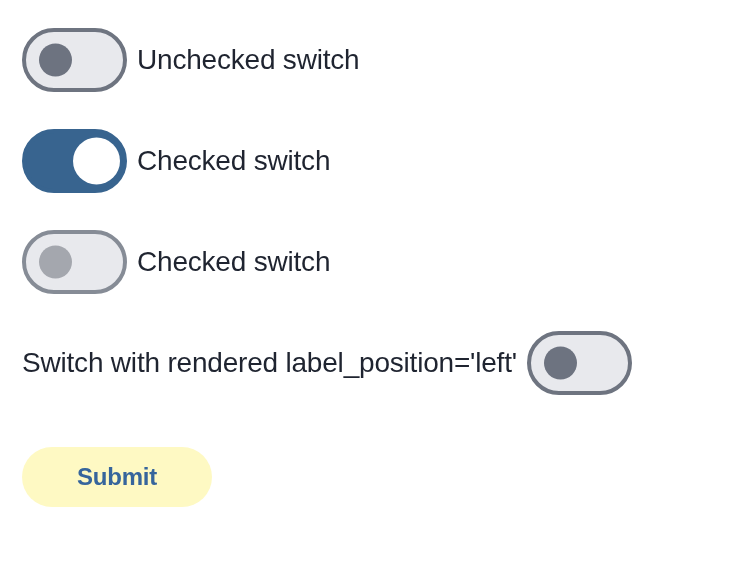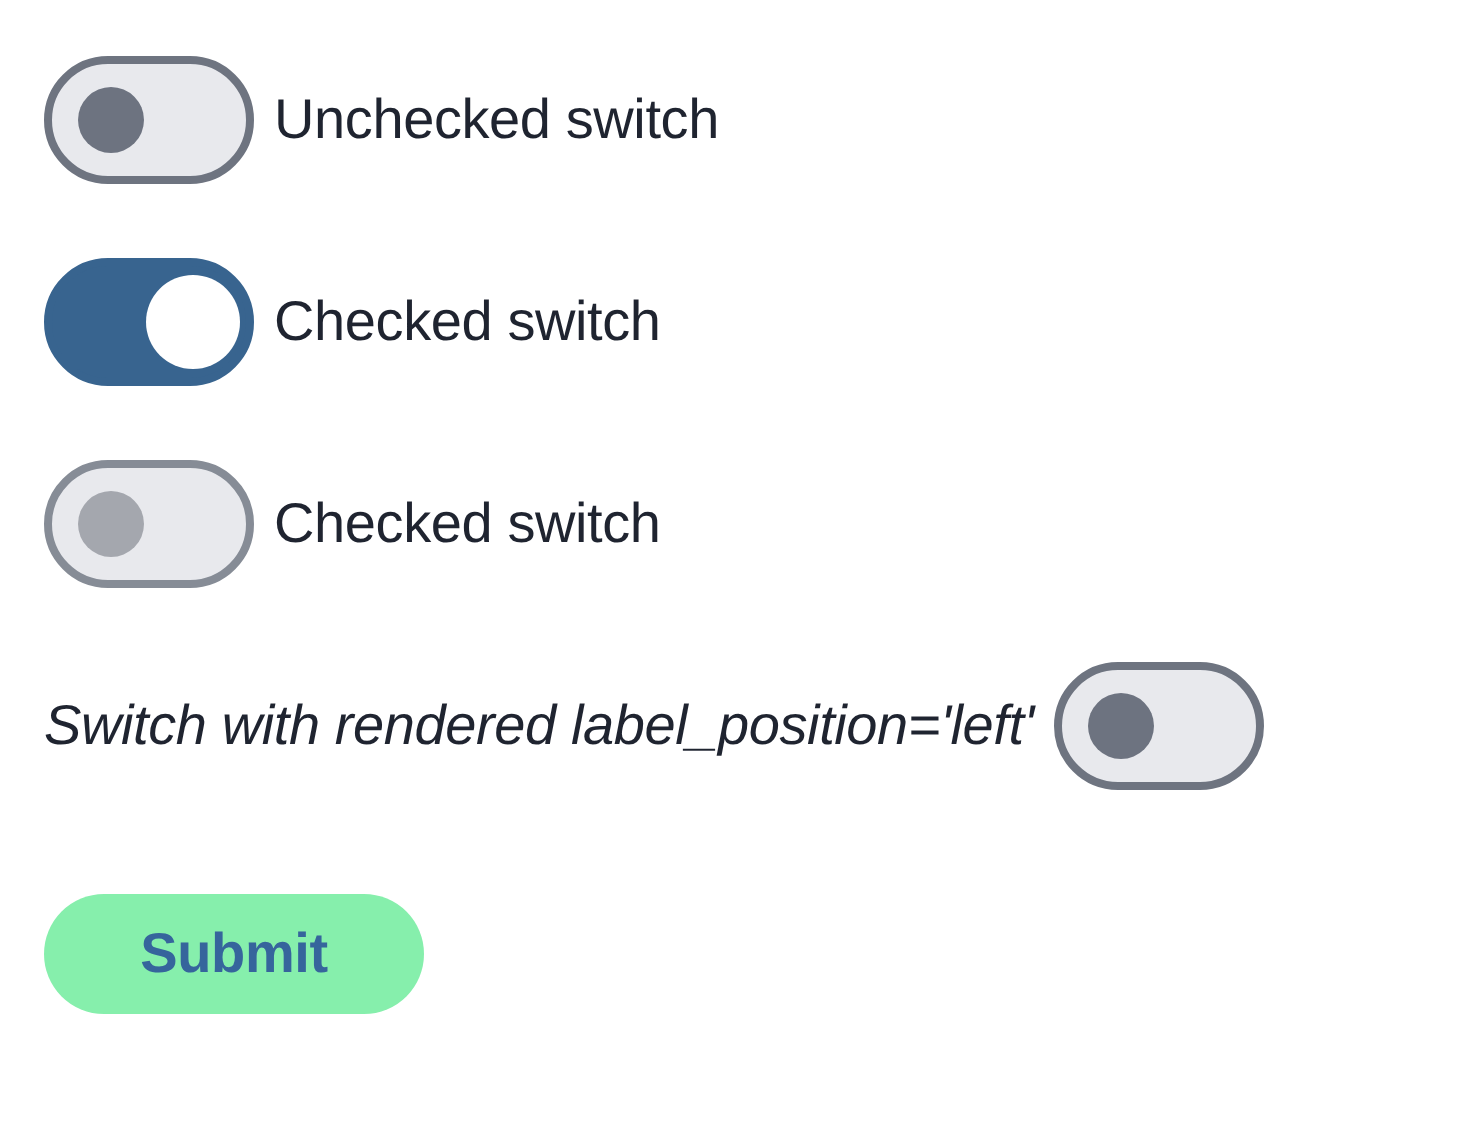--- a/index.html
+++ b/index.html
@@ -14,21 +14,21 @@
     display: flex;
     flex-direction: column;
   }
   .row {
     display: flex;
     align-items: center;
     gap: 10px;
     margin-bottom: 37px;
     height: 64px;
   }
-  .row.label-left { margin-bottom: 30px; font-style: italic; }
+  .row.label-left { margin-bottom: 30px; }
 
   
   .switch {
     position: relative;
     width: 105px;
     height: 64px;
     border-radius: 32px;
     flex: 0 0 auto;
     cursor: pointer;
   }
@@ -70,24 +70,24 @@
     letter-spacing: -0.2px;
     white-space: nowrap;
   }
 
   .submit-btn {
     margin-top: 22px;
     width: 190px;
     height: 60px;
     border: none;
     border-radius: 30px;
-    background: #86efac;
+    background: #fef9c3;
     color: #36659c;
     font-family: "Liberation Sans", sans-serif;
-    font-size: 28px;
+    font-size: 24px;
     font-weight: 700;
     letter-spacing: -0.2px;
     cursor: pointer;
     display: flex;
     align-items: center;
     justify-content: center;
   }
 </style>
 </head>
 <body>

